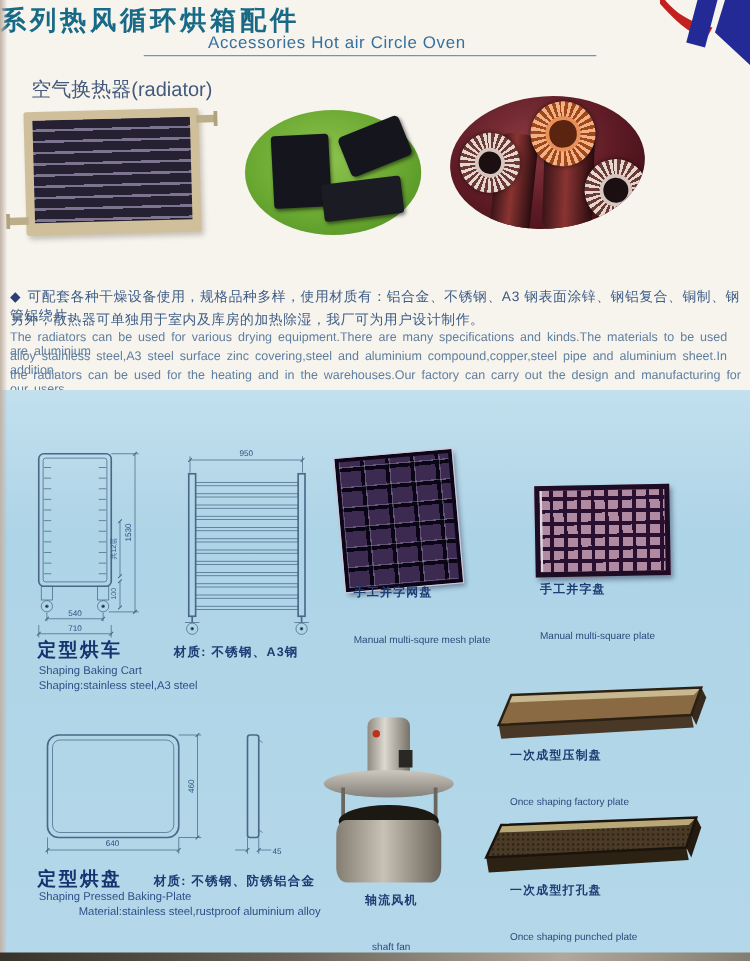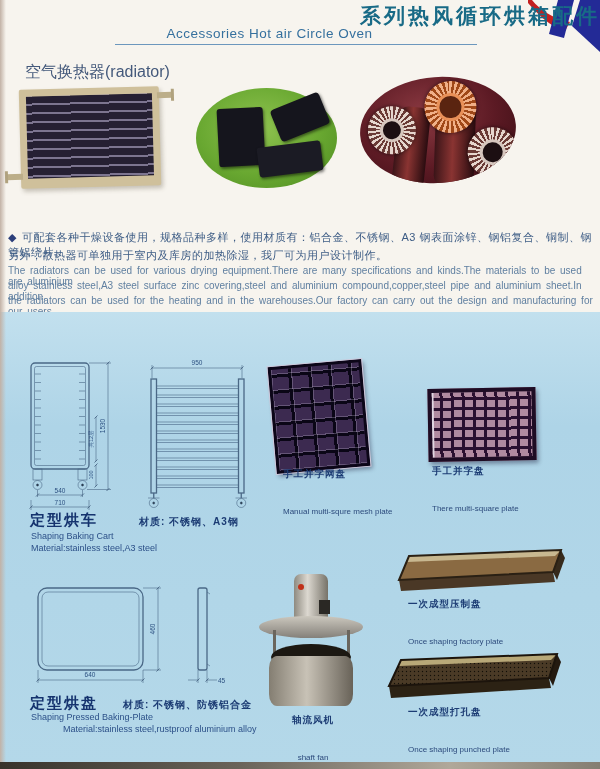--- a/index.html
+++ b/index.html
@@ -1,19 +1,19 @@
 <!DOCTYPE html>
 <html><head>
 <meta charset="utf-8">
 <style>
   html,body{margin:0;padding:0;}
   #page{position:relative;width:600px;height:769px;background:#f7f4ee;overflow:hidden;
         font-family:"Liberation Sans",sans-serif;color:#2c4a7c;}
   
-  .title-cn{position:absolute;left:0;top:2px;width:600px;text-align:right;
+  .title-cn{position:absolute;left:0;top:2px;width:600px;text-align:left;
             font-size:21px;font-weight:bold;letter-spacing:3px;color:#186a86;}
   .title-en{position:absolute;left:0;top:26px;width:539px;text-align:center;
             font-size:13.5px;color:#35709e;letter-spacing:0.5px;}
   .title-rule{position:absolute;left:115px;top:44px;width:362px;height:1px;background:#6c97bd;}
   .section-label{position:absolute;left:25px;top:62px;font-size:16px;color:#44597b;}
   
   .radiator{position:absolute;left:20px;top:88px;width:140px;height:99px;
             background:#cfc09b;border-radius:2px;transform:rotate(-1.5deg);
             box-shadow:2px 3px 4px rgba(90,80,60,.3);}
   .rad-fins{position:absolute;left:7px;right:7px;top:7px;bottom:10px;
@@ -247,26 +247,26 @@
     <circle cx="96.25" cy="148" r="4.5" class="st thin"></circle>
       <circle cx="96.25" cy="148" r="1" class="tk"></circle>
   </svg>
 
   <div class="mesh-plate"></div>
   <div class="cap-cn" style="left:283px;top:468px;">手工并字网盘</div>
   <div class="cap-en" style="left:283px;top:479px;">Manual multi-squre mesh plate</div>
 
   <div class="square-plate"></div>
   <div class="cap-cn" style="left:432px;top:465px;">手工并字盘</div>
-  <div class="cap-en" style="left:432px;top:476px;">There multi-square plate</div>
+  <div class="cap-en" style="left:432px;top:476px;">Manual multi-square plate</div>
 
   <div class="big-cn" style="left:30px;top:511px;">定型烘车</div>
   <div class="mat-cn" style="left:103px;top:515px;">材质: 不锈钢、A3钢</div>
   <div class="sub-en" style="left:31px;top:531px;">Shaping Baking Cart</div>
-  <div class="sub-en" style="left:31px;top:543px;">Material:stainless steel,A3 steel</div>
+  <div class="sub-en" style="left:31px;top:543px;">Shaping:stainless steel,A3 steel</div>
 
   <svg class="draw" style="left:28px;top:580px;" width="200" height="106" viewBox="0 0 200 106">
     <rect x="10" y="8" width="105" height="82" rx="9" class="st"></rect>
     <rect x="14" y="12" width="97" height="74" rx="6" class="st thin"></rect>
 
     <line x1="115" y1="8" x2="133" y2="8" class="st thin"></line>
     <line x1="115" y1="90" x2="133" y2="90" class="st thin"></line>
     <line x1="130" y1="8" x2="130" y2="90" class="st thin"></line>
     <line x1="128.5" y1="9.5" x2="131.5" y2="6.5" class="tk"></line>
       <line x1="128.5" y1="91.5" x2="131.5" y2="88.5" class="tk"></line>

